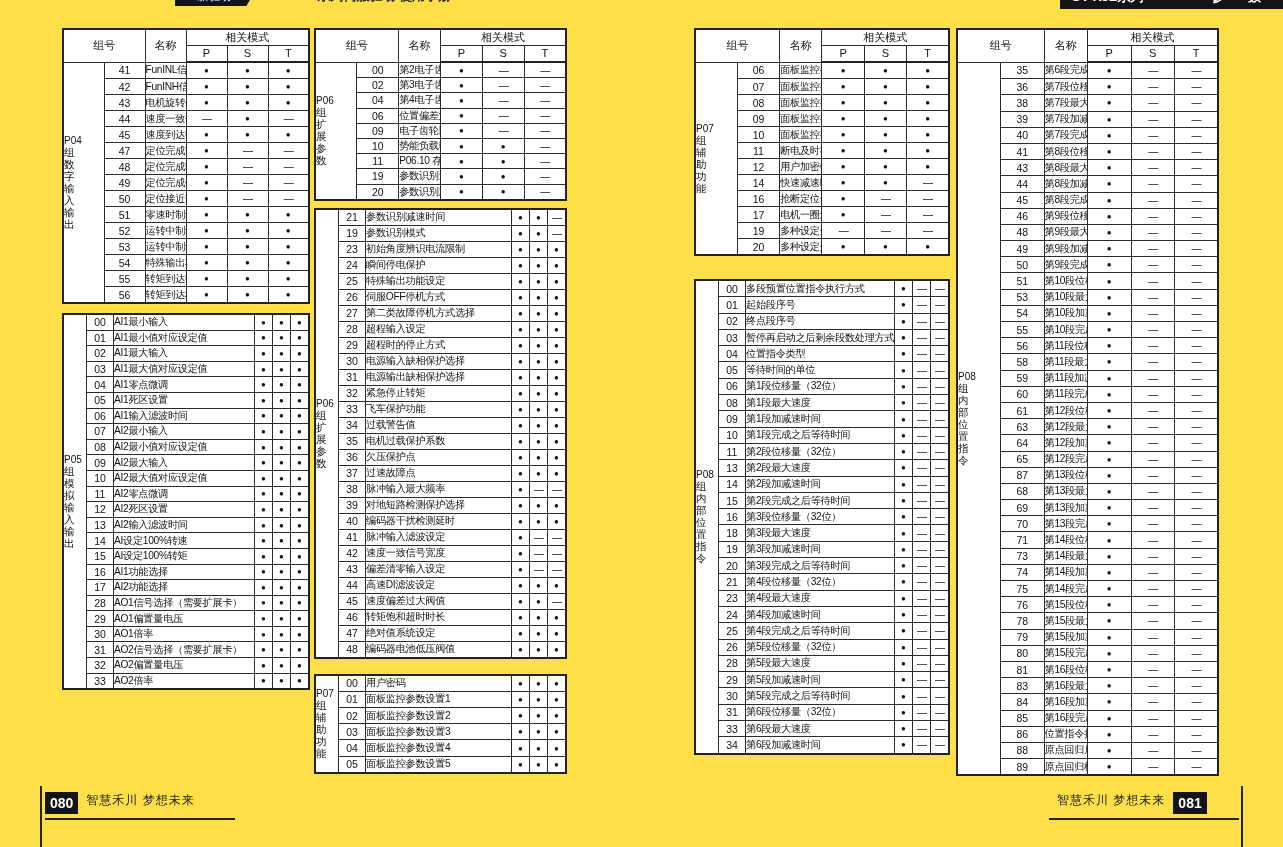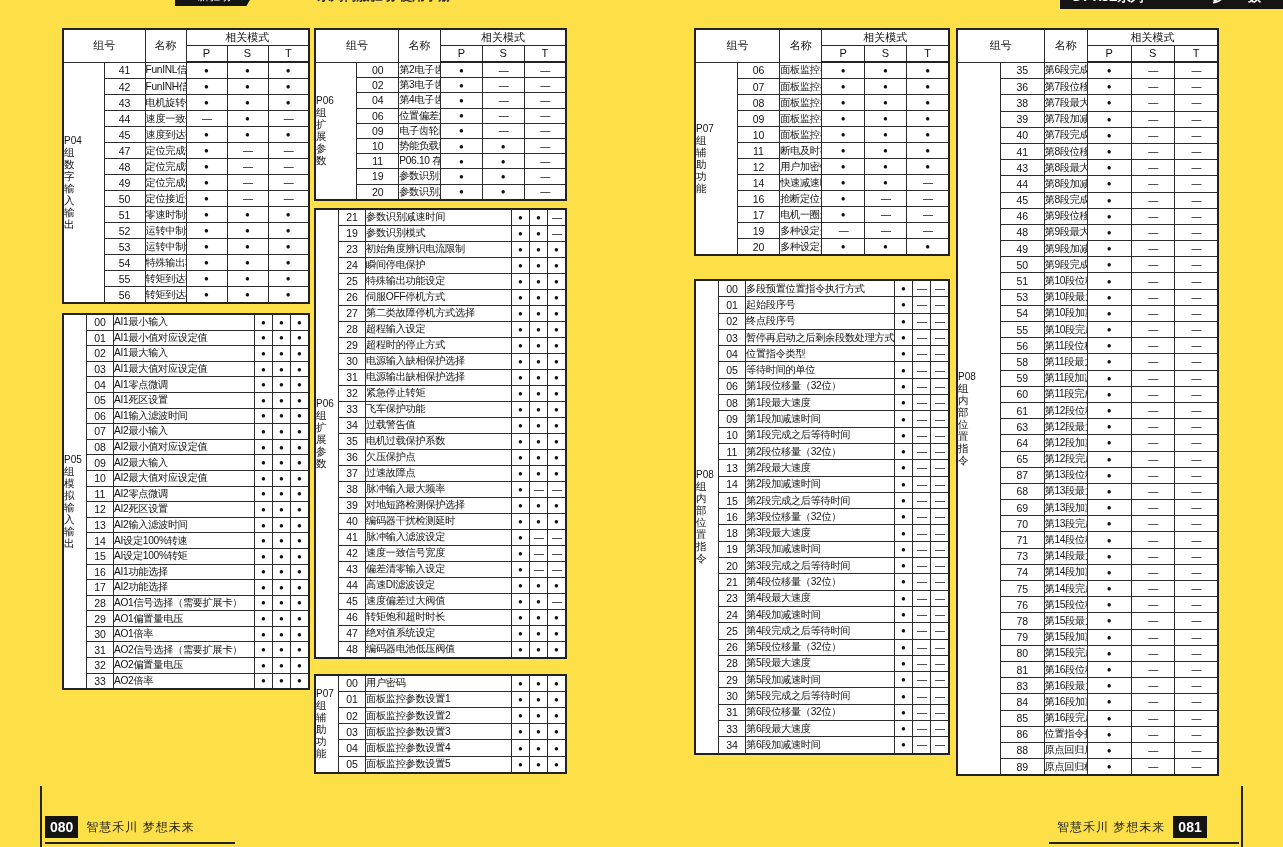--- a/index.html
+++ b/index.html
@@ -80,21 +80,21 @@
     padding:0 12px;font-size:13px;font-weight:bold;
   }
   .top-right-strip .chapter{letter-spacing:10px;}
 
   
   .edge-line{position:absolute;width:2px;height:61px;background:#222;top:786px;}
   #edge-left{left:40px;} #edge-right{left:1241px;}
   .footer{position:absolute;top:792px;}
   #footer-left{left:45px;}
   #footer-right{right:44px;}
-  .footer .frow{display:flex;align-items:center;margin-top:24px;}
+  .footer .frow{display:flex;}
   .page-badge{
     background:#141414;color:#fff;font-size:14px;font-weight:bold;
     padding:3px 5px;line-height:16px;
   }
   .slogan{
     font-size:12px;font-weight:normal;color:#222;letter-spacing:1px;margin:0 8px;
     white-space:nowrap;
   }
   .frule{height:2px;background:#222;margin-top:4px;}
   #footer-left .frule{width:190px;}

